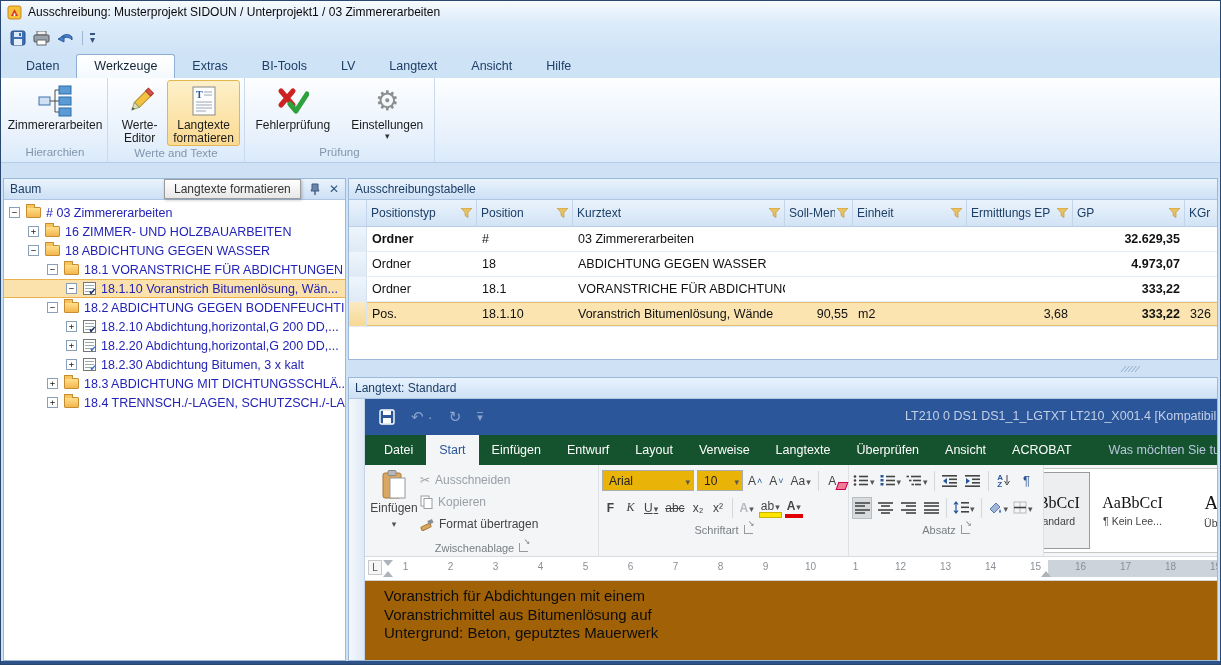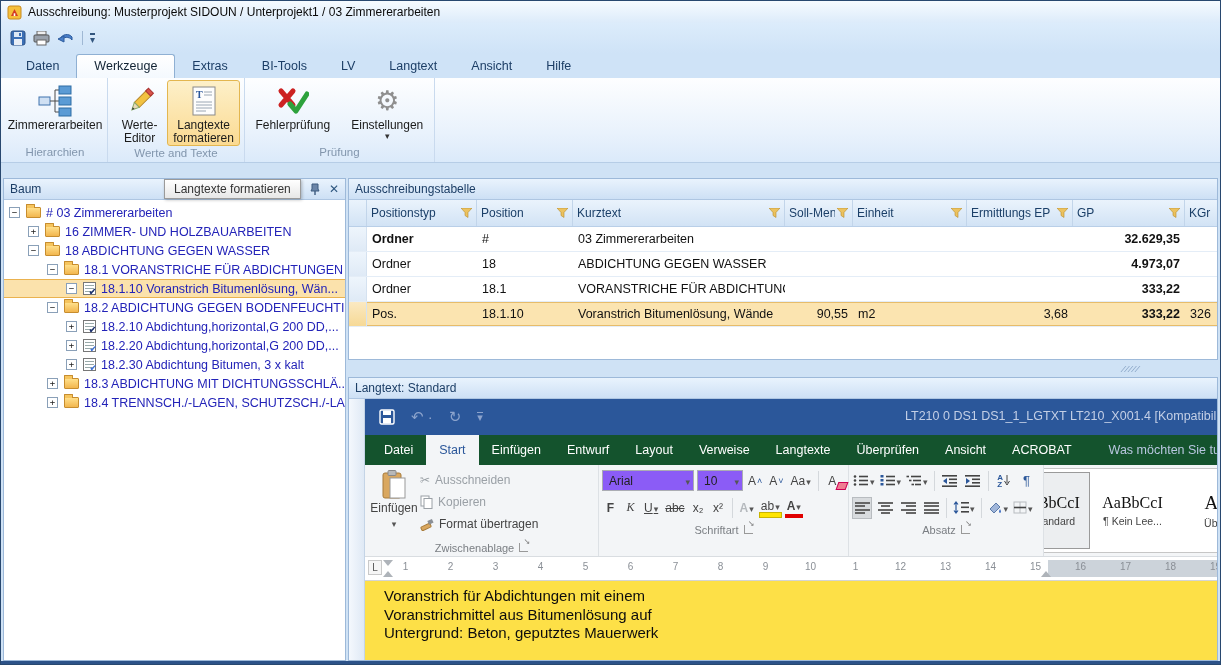--- a/index.html
+++ b/index.html
@@ -100,21 +100,21 @@
   .launch{width:9px;height:9px;border-left:1px solid #999;border-bottom:1px solid #999;position:relative}
   .launch::after{content:"↘";position:absolute;right:-2px;top:-6px;font-size:8px;color:#777}
   .gclip{width:234px}
   .gclip .inner{flex:1;display:flex}
   .pastebtn{width:52px;display:flex;flex-direction:column;align-items:center;padding-top:3px;gap:1px}
   .cliprows{display:flex;flex-direction:column;justify-content:flex-start;padding-top:4px;gap:4px}
   .cliprow{display:flex;align-items:center;gap:5px;height:18px}
   .dis{color:#9aa0a6}
   .gfont{width:250px}
   .frow{display:flex;align-items:center;height:27px;gap:3px}
-  .combo{background:#8b5cf6;border:1px solid #abadb3;height:21px;display:flex;align-items:center;
+  .combo{background:#eab308;border:1px solid #abadb3;height:21px;display:flex;align-items:center;
          padding:0 3px 0 6px;font-size:12px;color:#222;gap:4px}
   .combo .dd{margin-left:auto}
   .dd::after{content:"▾";font-size:9px;color:#555}
   .fbtn{min-width:17px;height:21px;display:inline-flex;align-items:center;justify-content:center;padding:0 2px;gap:1px}
   .vsep{width:1px;height:20px;background:#d4d8dc;margin:0 2px}
   .bold{font-weight:bold}.ital{font-style:italic;font-family:"Liberation Serif",serif}
   .und{text-decoration:underline}.strk{text-decoration:line-through}
   .greyA{color:#b5b9bd;font-weight:bold}
   .hl-ab{position:relative;padding-bottom:3px}
   .hl-ab::after{content:"";position:absolute;left:0;right:0;bottom:0;height:4px;background:#ffe400;border:1px solid #c9b400}
@@ -149,21 +149,21 @@
         color:#555;font-size:10px;display:flex;align-items:center;justify-content:center}
   .rtrack{position:absolute;left:18px;right:0;top:3px;height:17px;overflow:hidden}
   .rgray{position:absolute;left:665px;top:0;bottom:0;right:0;background:#ccd3da}
   .rnums{position:absolute;left:0;top:1px;white-space:nowrap;font-size:10px;color:#8a8f96}
   .rnums span{display:inline-block;width:45px;text-align:center}
   .mk{position:absolute;width:0;height:0}
   .mk-fl{left:0;top:0;border-left:5px solid transparent;border-right:5px solid transparent;border-top:6px solid #aeb3b9}
   .mk-h{left:0;bottom:0;border-left:5px solid transparent;border-right:5px solid transparent;border-bottom:6px solid #aeb3b9}
   .mk-r{left:658px;bottom:0;border-left:5px solid transparent;border-right:5px solid transparent;border-bottom:6px solid #aeb3b9}
   
-  .wdoc{flex:1;background:#fde047;padding:6px 0 10px 19px;font-size:15px;line-height:18.5px;color:#0d0d0d;overflow:hidden}
+  .wdoc{flex:1;background:#a16207;padding:6px 0 10px 19px;font-size:15px;line-height:18.5px;color:#0d0d0d;overflow:hidden}
   .bstrip{position:absolute;left:0;right:0;bottom:0;height:3px;background:#2c5288}
   .ic{display:inline-flex;align-items:center;justify-content:center}
 </style>
 </head>
 <body>
 
 <div class="win">
 
   <div class="titlebar">
     <span class="ic">

